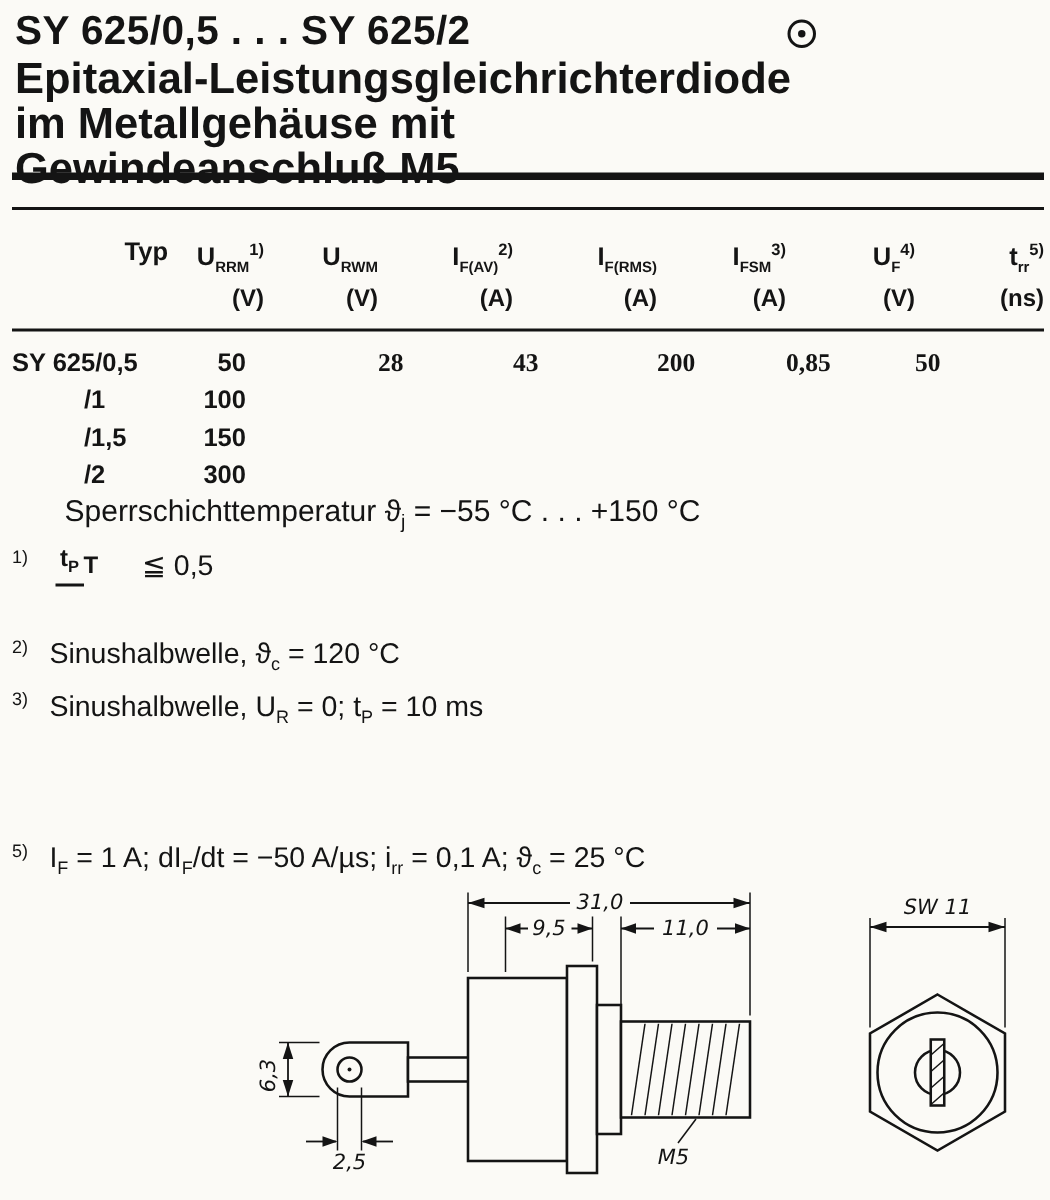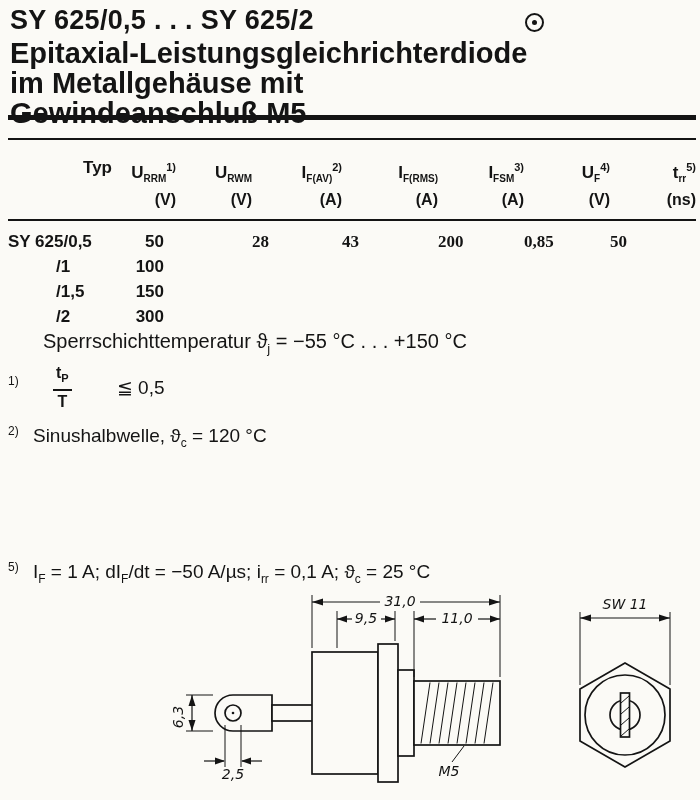--- a/index.html
+++ b/index.html
@@ -37,21 +37,21 @@
   .templine sub{font-size:13px;}
 
   .footnote{position:absolute;left:8px;font-size:19px;}
   .footnote sub{font-size:12px;}
   sup.fnm{font-size:12px;margin-right:9px;}
   .fn1{top:363px;}
   .fn2{top:424px;}
   .fn3{top:459px;}
   .fn4{top:493px;}
   .fn5{top:528px;margin-top:32px;}
-  .frac{display:inline-flex;flex-direction:column;align-items:center;vertical-align:middle;margin:0 20px;font-size:16px;font-weight:700;line-height:19px;}
+  .frac{display:inline-flex;flex-direction:row;align-items:center;vertical-align:middle;margin:0 4px;font-size:16px;font-weight:700;line-height:19px;}
   .frac .num{border-bottom:2px solid #141414;padding:0 3px 1px;}
   .frac .num sub{font-size:11px;}
   .frac .den{padding-top:1px;}
   .fn1 .rest{margin-left:20px;vertical-align:middle;}
 
   svg.drawing{position:absolute;left:0;top:575px;}
   .part{fill:#fbfaf6;stroke:#141414;stroke-width:1.7;}
   .ext{stroke:#141414;stroke-width:1;fill:none;}
   .dim{stroke:#141414;stroke-width:1.2;fill:none;}
   .thread{stroke:#141414;stroke-width:1;fill:none;}
@@ -155,20 +155,24 @@
     <span class="frac">
       <span class="num">t<sub>P</sub></span>
       <span class="den">T</span>
     </span>
     <span class="rest">≦ 0,5</span>
   </div>
 
   <div class="footnote fn2">
     <sup class="fnm">2)</sup>
     <span class="ftext">Sinushalbwelle, ϑ<sub>c</sub> = 120 °C</span>
+  </div>
+  <div class="footnote fn3">
+    <sup class="fnm">3)</sup>
+    <span class="ftext">Sinushalbwelle, U<sub>R</sub> = 0; t<sub>P</sub> = 10 ms</span>
   </div>
   <div class="footnote fn5">
     <sup class="fnm">5)</sup>
     <span class="ftext">I<sub>F</sub> = 1 A; dI<sub>F</sub>/dt = −50 A/µs; i<sub>rr</sub> = 0,1 A; ϑ<sub>c</sub> = 25 °C</span>
   </div>
 
   <svg class="drawing" width="700" height="225" viewBox="0 0 700 225">
 
     <path class="part" d="M 272 120 L 233 120 A 18 18 0 0 0 233 156 L 272 156 Z"></path>
     <circle class="part" cx="233" cy="138" r="8"></circle>

